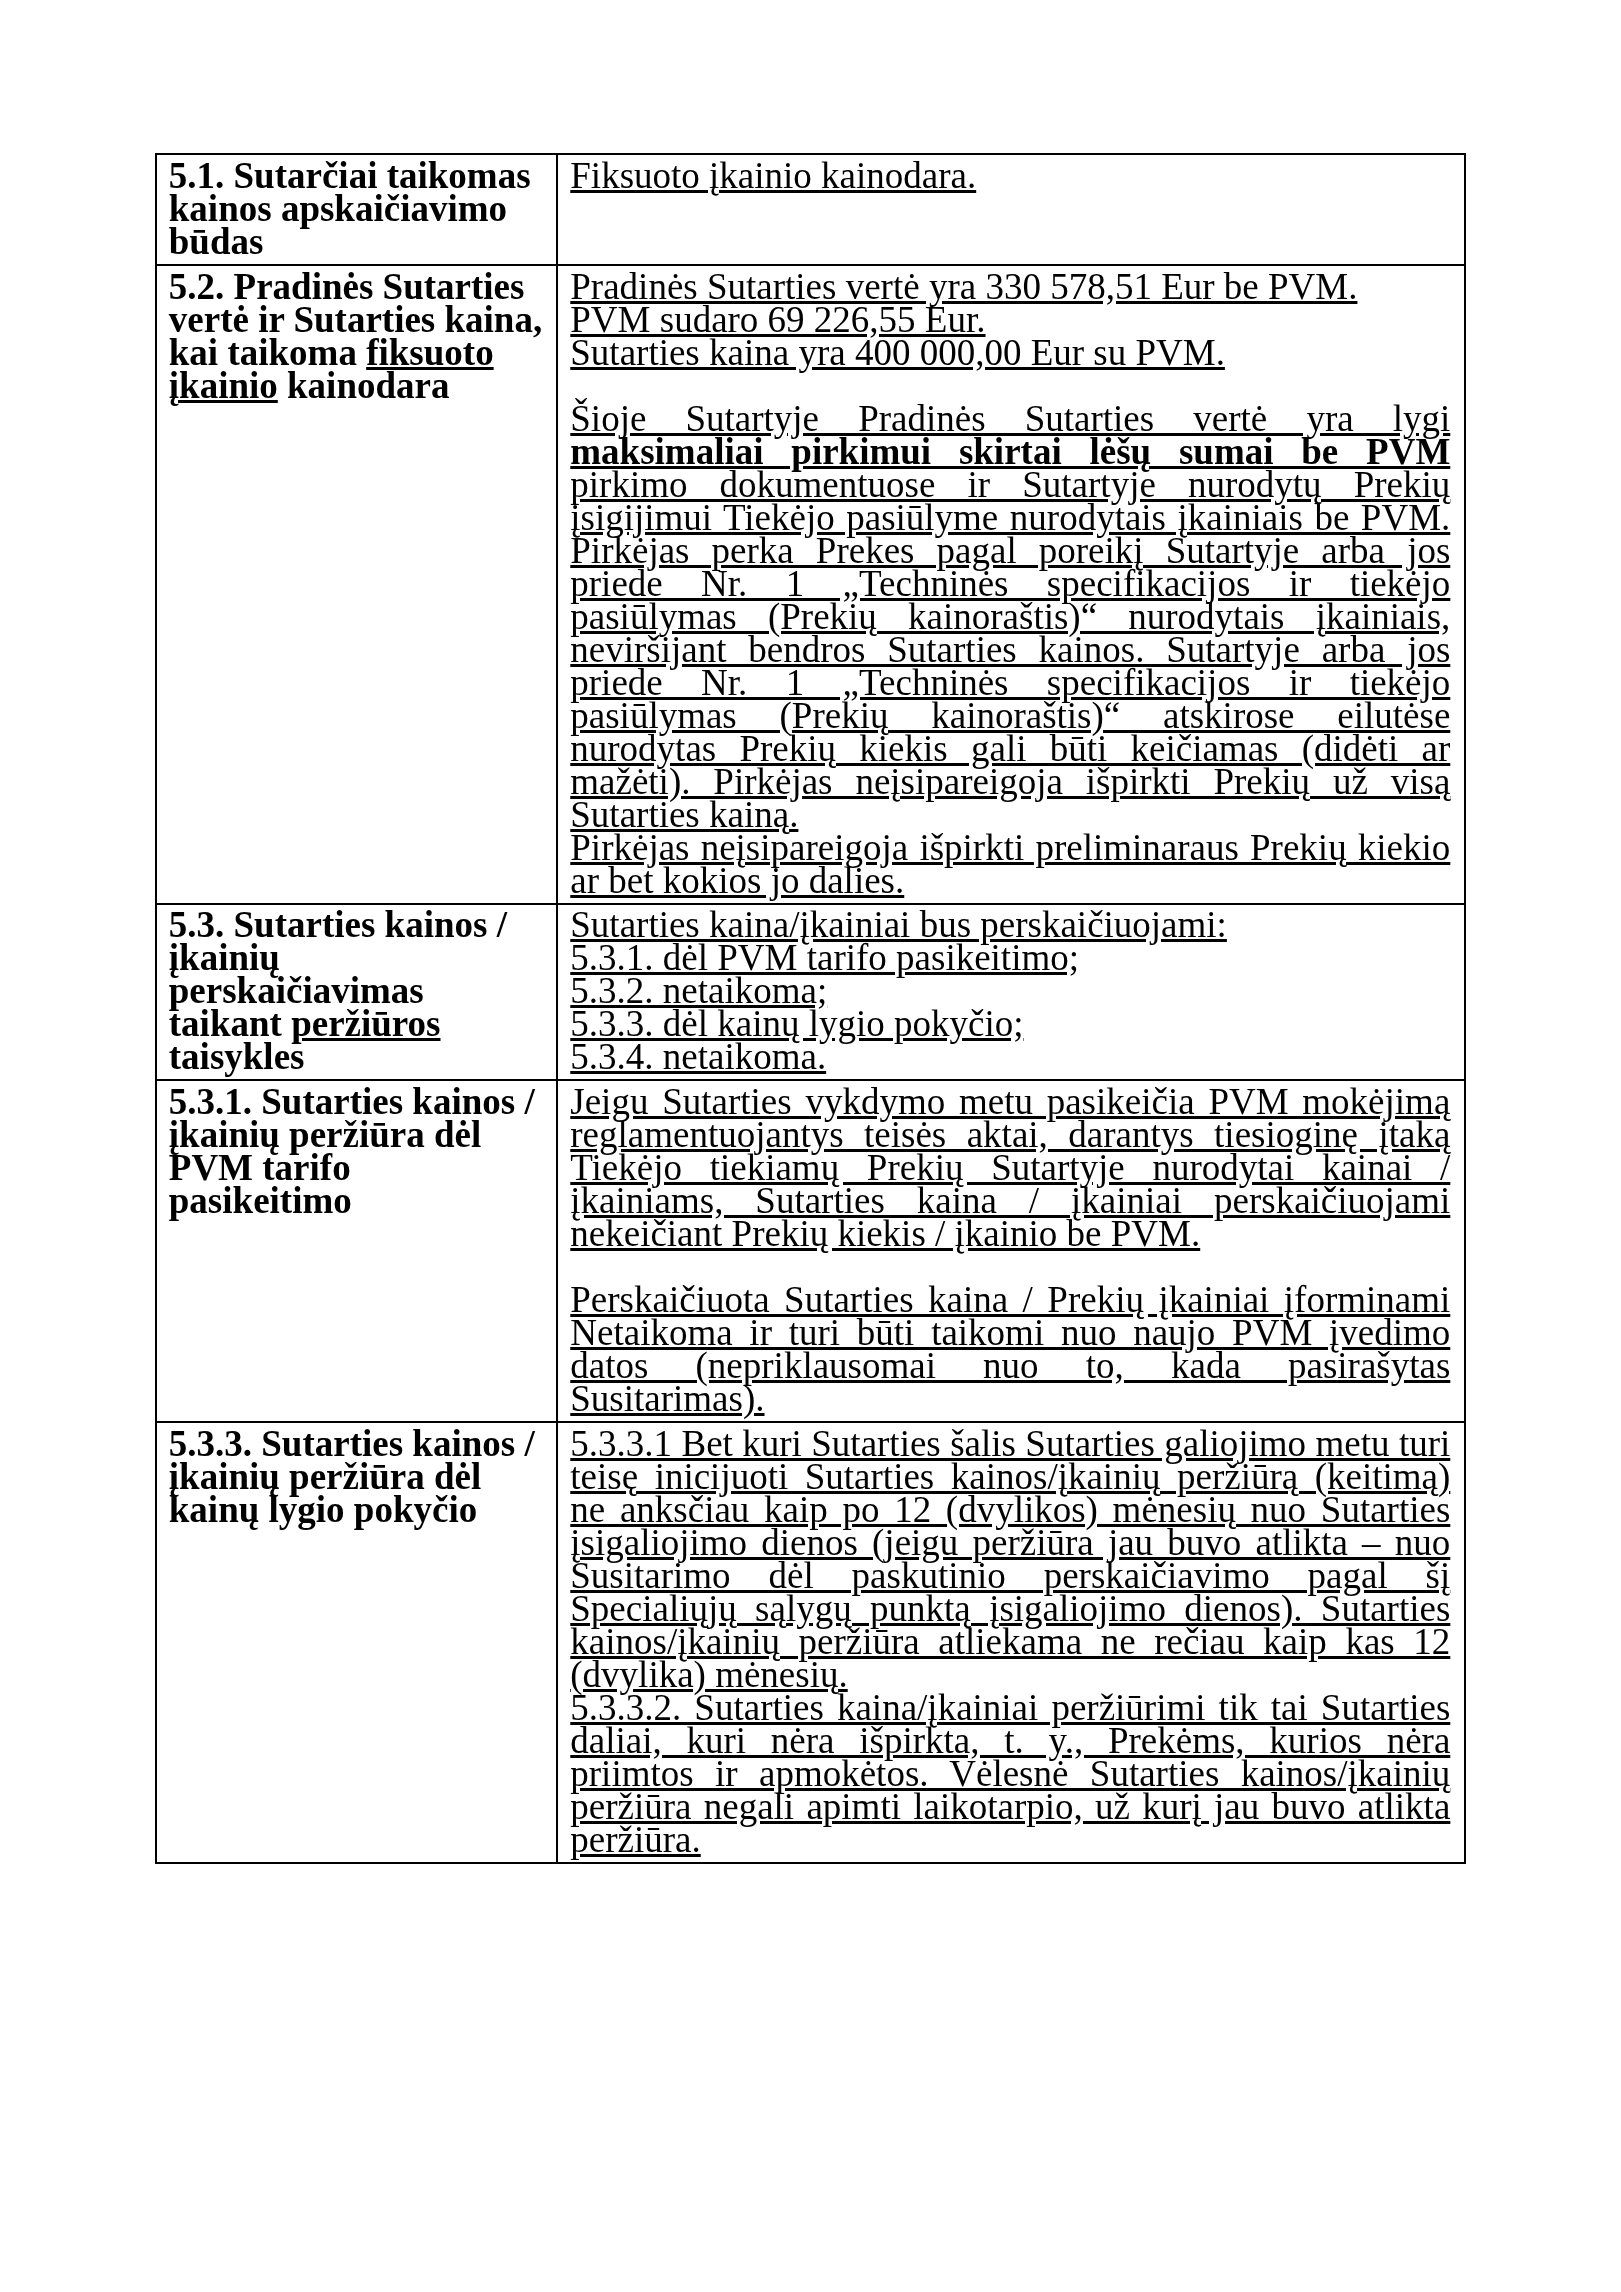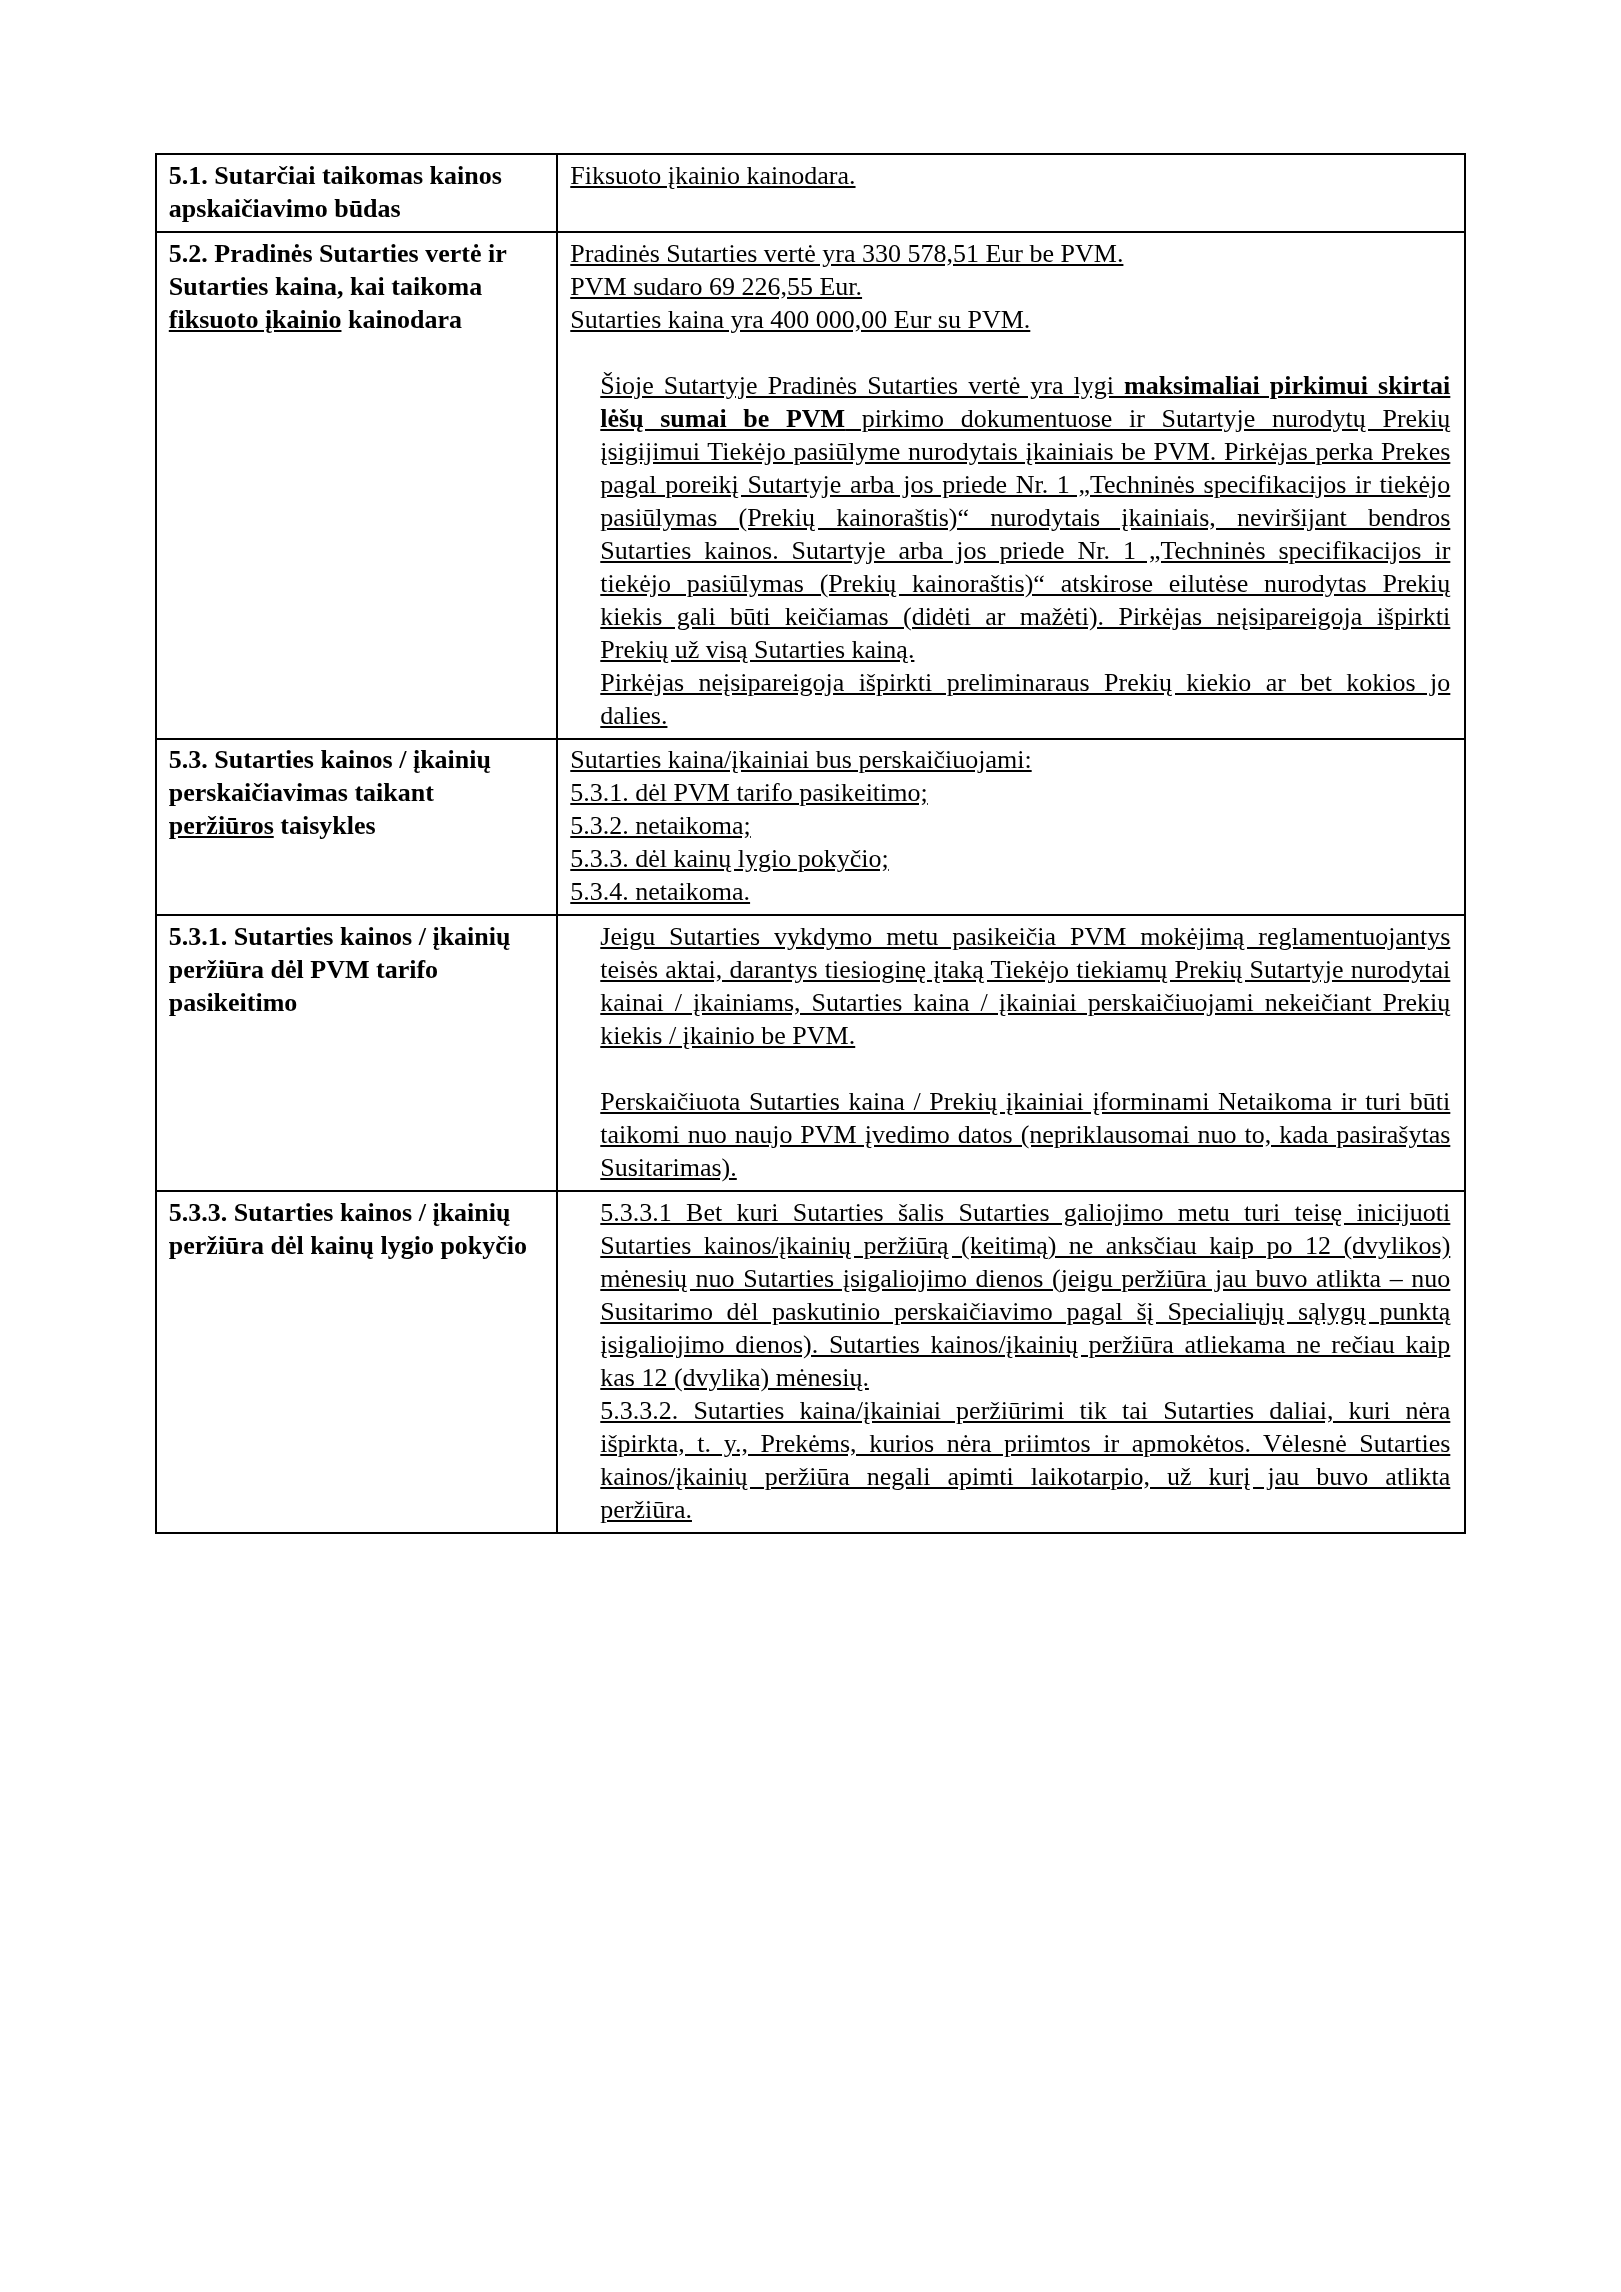--- a/index.html
+++ b/index.html
@@ -21,38 +21,37 @@
     padding: 153px 155px 0 155px;
   }
   table.doc-table {
     border-collapse: collapse;
     table-layout: fixed;
     width: 1311px;
   }
   table.doc-table td {
     border: 2px solid #000000;
     vertical-align: top;
-    font-size: 26px;
+    font-size: 37px;
     line-height: 33px;
     padding: 3.9px 13.7px 5.9px 11.8px;
   }
   td.label-cell {
     width: 374px;
     font-weight: bold;
   }
   td.content-cell {
     text-align: left;
   }
   td p {
     margin: 0;
     text-decoration: underline;
   }
   p.justify {
     text-align: justify;
-    margin-left: 30px;
   }
   p.spacer {
     height: 33px;
   }
   .b { font-weight: bold; }
   .u { text-decoration: underline; }
 </style>
 </head>
 <body>
 

